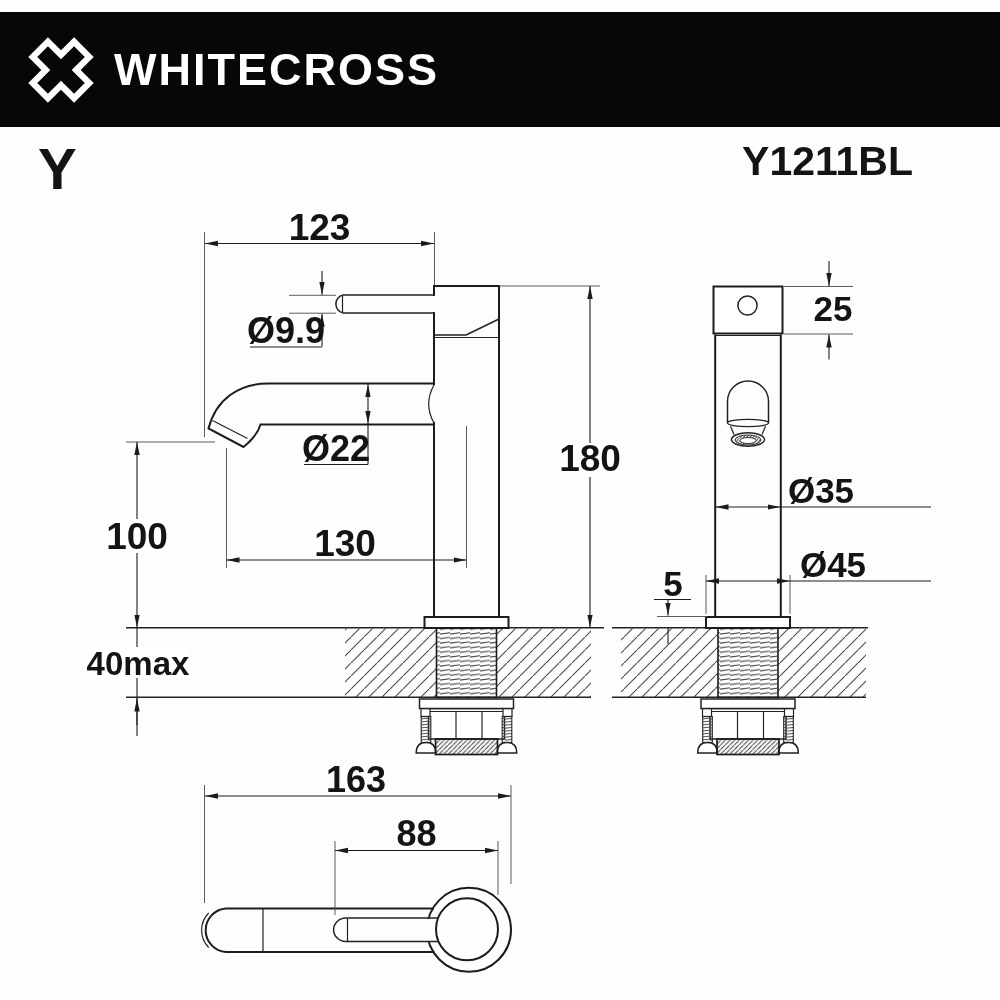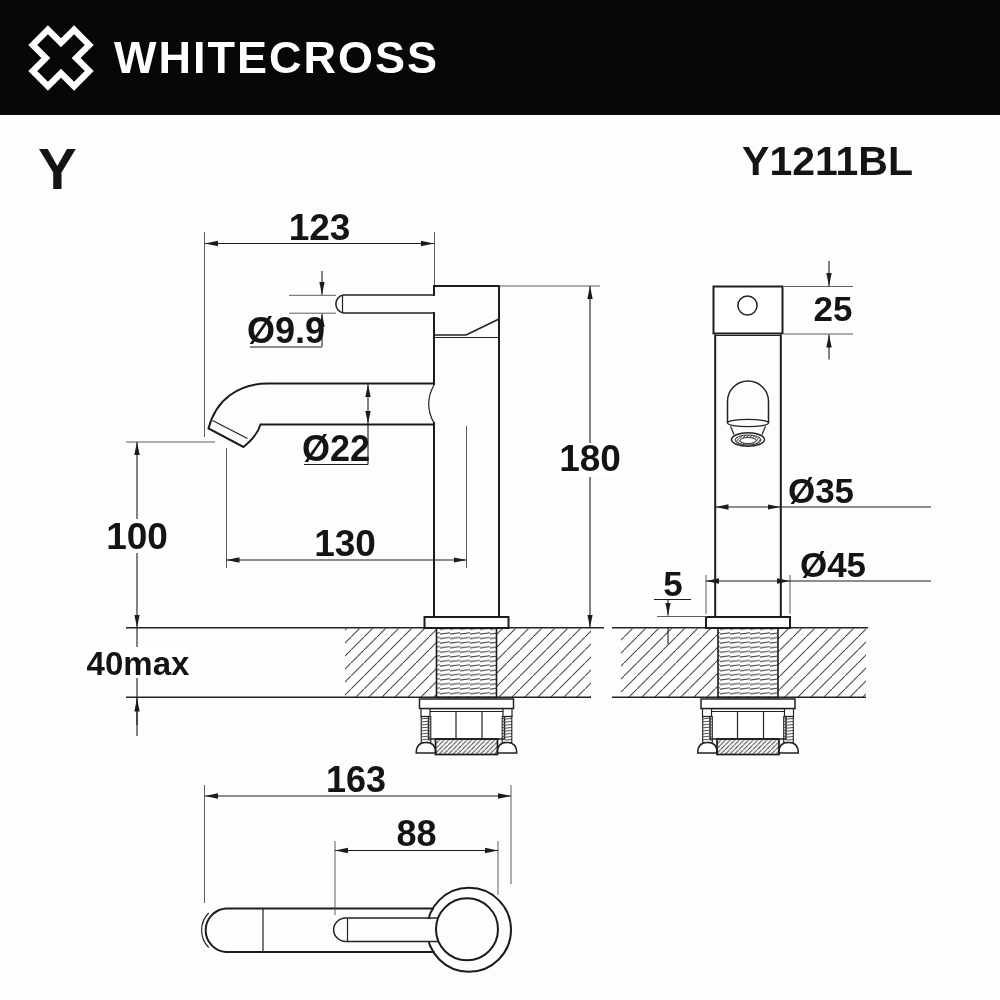--- a/index.html
+++ b/index.html
@@ -1,19 +1,19 @@
 <!DOCTYPE html>
 <html><head>
 <meta charset="utf-8">
 <style>
   html,body{margin:0;padding:0;background:#fff;}
   .page{position:relative;width:1000px;height:1000px;background:#fdfdfd;overflow:hidden;
         font-family:"Liberation Sans", sans-serif;}
   .drawing-svg{position:absolute;left:0;top:0;}
-  .brand-header{position:absolute;left:0;top:0;width:1000px;height:115px;background:#070707;
+  .brand-header{position:absolute;left:0;top:12px;width:1000px;height:115px;background:#070707;
         display:flex;align-items:center;z-index:5;}
   .logo-x{margin-left:24px;flex:0 0 auto;}
   .brand-name{color:#fff;font-size:45px;font-weight:bold;letter-spacing:2px;margin-left:16px;}
 
   
   .o2{stroke:#1c1c1c;stroke-width:2;fill:none;stroke-linecap:square;}
   .o15{stroke:#222;stroke-width:1.5;fill:none;}
   .o1{stroke:#222;stroke-width:1.2;fill:none;}
   .dim{stroke:#1c1c1c;stroke-width:1.1;fill:none;}
   .ext{stroke:#555;stroke-width:0.95;fill:none;}

